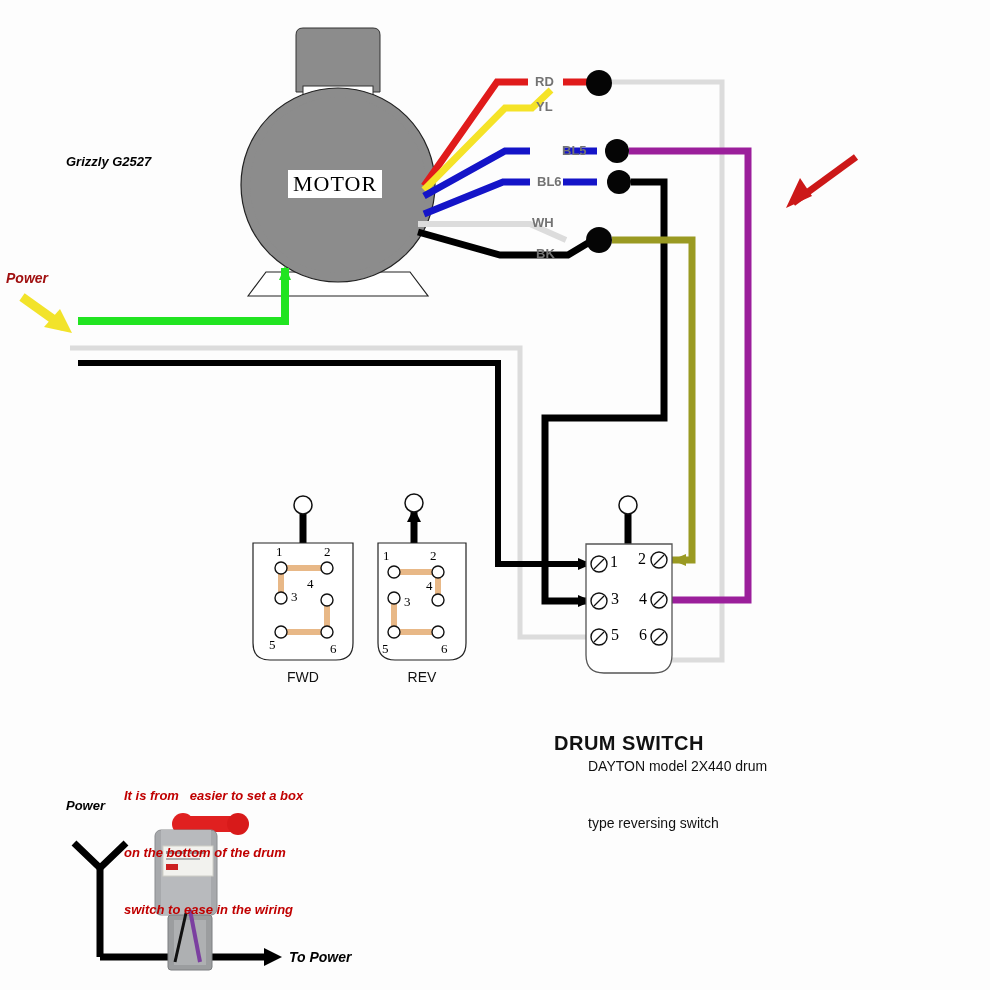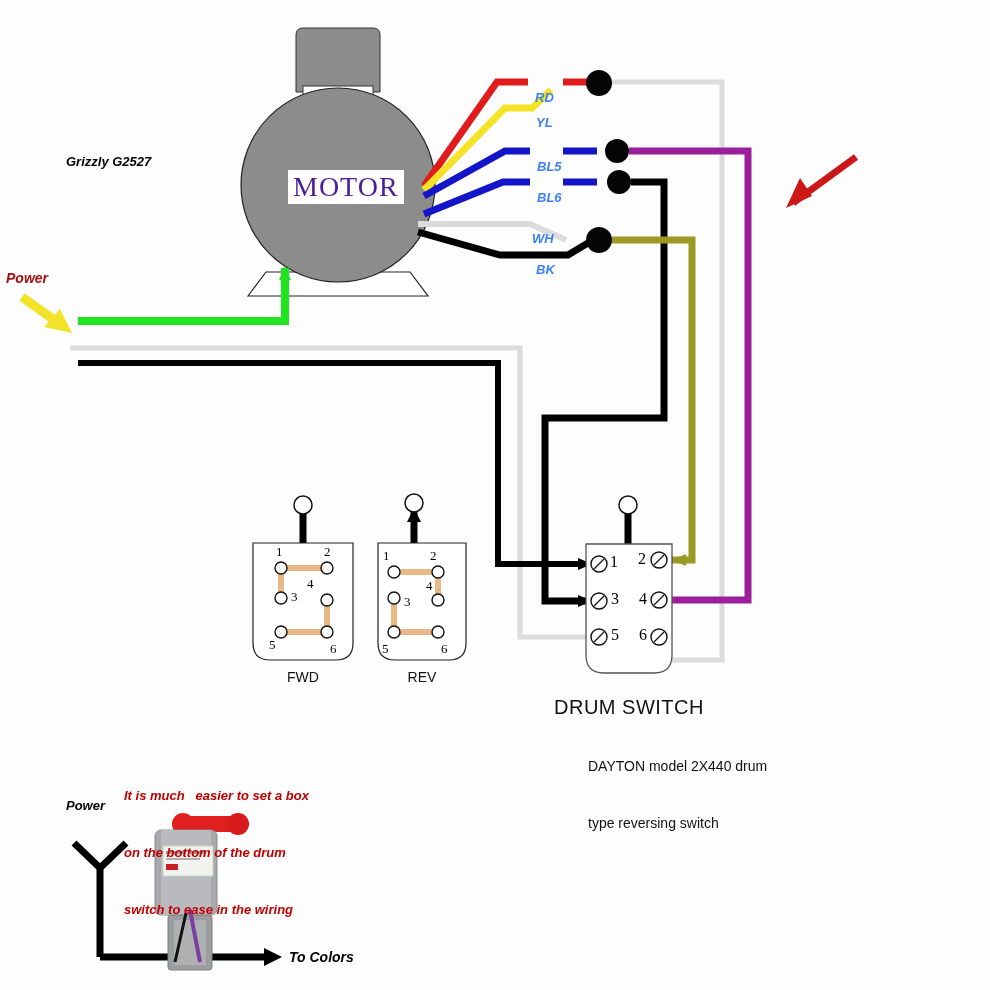--- a/index.html
+++ b/index.html
@@ -1,30 +1,30 @@
 <!DOCTYPE html>
 <html><head>
 <meta charset="utf-8">
 <style>
   html,body{margin:0;padding:0;background:#fff;}
   body{width:990px;height:990px;overflow:hidden;
        font-family:"Liberation Sans","DejaVu Sans",sans-serif;}
   #stage{position:relative;width:990px;height:990px;background:#fdfdfd;}
   #wires{position:absolute;left:0;top:0;width:990px;height:990px;}
   .lbl{position:absolute;white-space:pre;}
-  .wirelbl{font-weight:bold;font-style:italic;font-size:13px;color:#3b82f6;margin-top:16px;}
+  .wirelbl{font-weight:bold;font-size:13px;color:#737373;}
   .note-red{color:#c00000;font-weight:bold;font-style:italic;font-size:13px;line-height:19px;}
   .note-black{color:#000;font-weight:bold;font-style:italic;font-size:13px;line-height:19px;}
   .sw-num{position:absolute;font-size:13px;color:#000;font-family:"Liberation Serif",serif;}
   .drum-num{position:absolute;font-size:16px;color:#000;font-family:"Liberation Serif",serif;}
   .cap{position:absolute;text-align:center;}
   .cap-big{font-size:14px;color:#111;}
   .cap-title{font-size:20px;color:#111;letter-spacing:.5px;}
   .cap-sub{font-size:14px;color:#111;line-height:19px;}
-  .motor-word{position:absolute;background:#fff;font-size:28px;color:#4c1d95;
+  .motor-word{position:absolute;background:#fff;font-size:22px;color:#000000;
               font-family:"Liberation Serif",serif;padding:1px 5px;letter-spacing:1px;}
 </style>
 </head>
 <body>
 
 <div id="stage">
 
   <svg id="wires" viewBox="0 0 990 990">
 
     <g>
@@ -177,21 +177,21 @@
     </g>
 
   </svg>
 
   <div class="lbl note-black" style="left:66px;top:152px;text-align:right;">Grizzly G2527</div>
 
   <div class="motor-word" style="left:288px;top:170px;">MOTOR</div>
 
   <div class="lbl wirelbl" style="left:535px;top:74px;">RD</div>
   <div class="lbl wirelbl" style="left:536px;top:99px;">YL</div>
-  <div class="lbl wirelbl" style="left:537px;top:143px;">BL5</div>
+  <div class="lbl wirelbl" style="left:562px;top:143px;">BL5</div>
   <div class="lbl wirelbl" style="left:537px;top:174px;">BL6</div>
   <div class="lbl wirelbl" style="left:532px;top:215px;">WH</div>
   <div class="lbl wirelbl" style="left:536px;top:246px;">BK</div>
 
   <div class="lbl" style="left:6px;top:270px;color:#a01010;font-weight:bold;font-style:italic;font-size:14px;">Power</div>
 
 
   <div class="sw-num" style="left:276px;top:544px;">1</div>
   <div class="sw-num" style="left:324px;top:544px;">2</div>
   <div class="sw-num" style="left:291px;top:589px;">3</div>
@@ -209,28 +209,28 @@
   <div class="cap cap-big" style="left:253px;top:669px;width:100px;">FWD</div>
   <div class="cap cap-big" style="left:372px;top:669px;width:100px;">REV</div>
 
   <div class="drum-num" style="left:610px;top:553px;">1</div>
   <div class="drum-num" style="left:638px;top:550px;">2</div>
   <div class="drum-num" style="left:611px;top:590px;">3</div>
   <div class="drum-num" style="left:639px;top:590px;">4</div>
   <div class="drum-num" style="left:611px;top:626px;">5</div>
   <div class="drum-num" style="left:639px;top:626px;">6</div>
 
-  <div class="cap cap-title" style="left:529px;top:696px;width:200px;font-weight:normal;">DRUM SWITCH</div>
+  <div class="cap cap-title" style="left:529px;top:732px;width:200px;font-weight:bold;">DRUM SWITCH</div>
   <div class="lbl cap-sub" style="left:556px;top:719px;margin-left:32px;">
     <div>DAYTON model 2X440 drum</div>
     <div>type reversing switch</div>
   </div>
 
   <div class="lbl note-red" style="left:124px;top:748px;">
-    <div>It is much   easier to set a box</div>
+    <div>It is from   easier to set a box</div>
     <div>on the bottom of the drum</div>
     <div>switch to ease in the wiring</div>
   </div>
 
   <div class="lbl note-black" style="left:66px;top:796px;">Power</div>
-  <div class="lbl note-black" style="left:289px;top:948px;font-size:14px;">To Colors</div>
+  <div class="lbl note-black" style="left:289px;top:948px;font-size:14px;">To Power</div>
 
 </div>
 
 </body></html>

